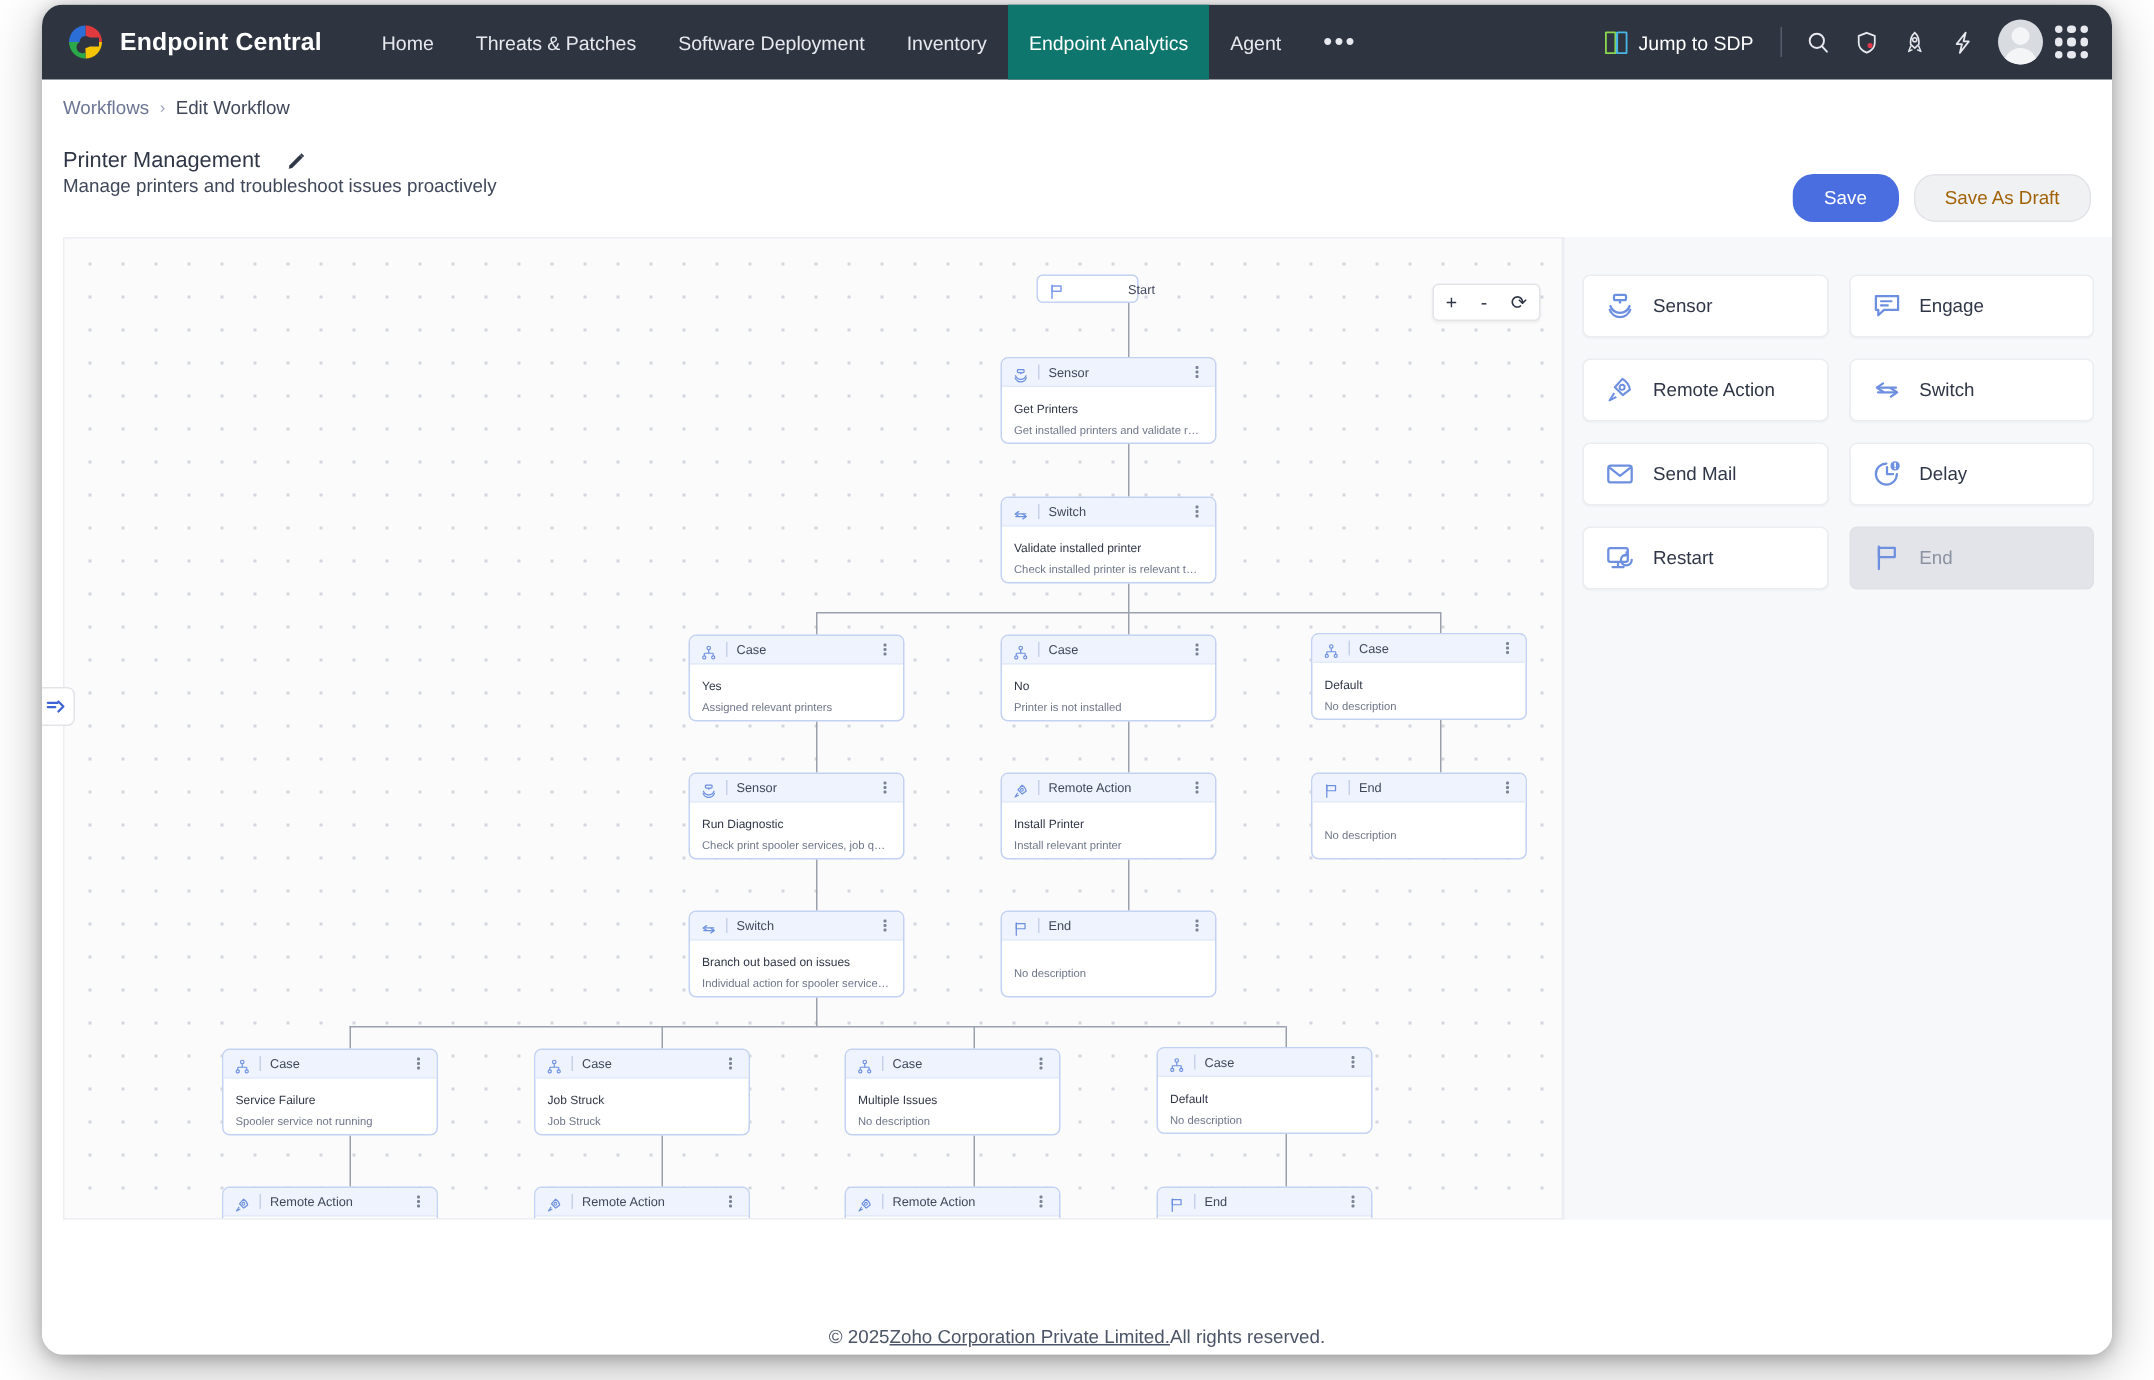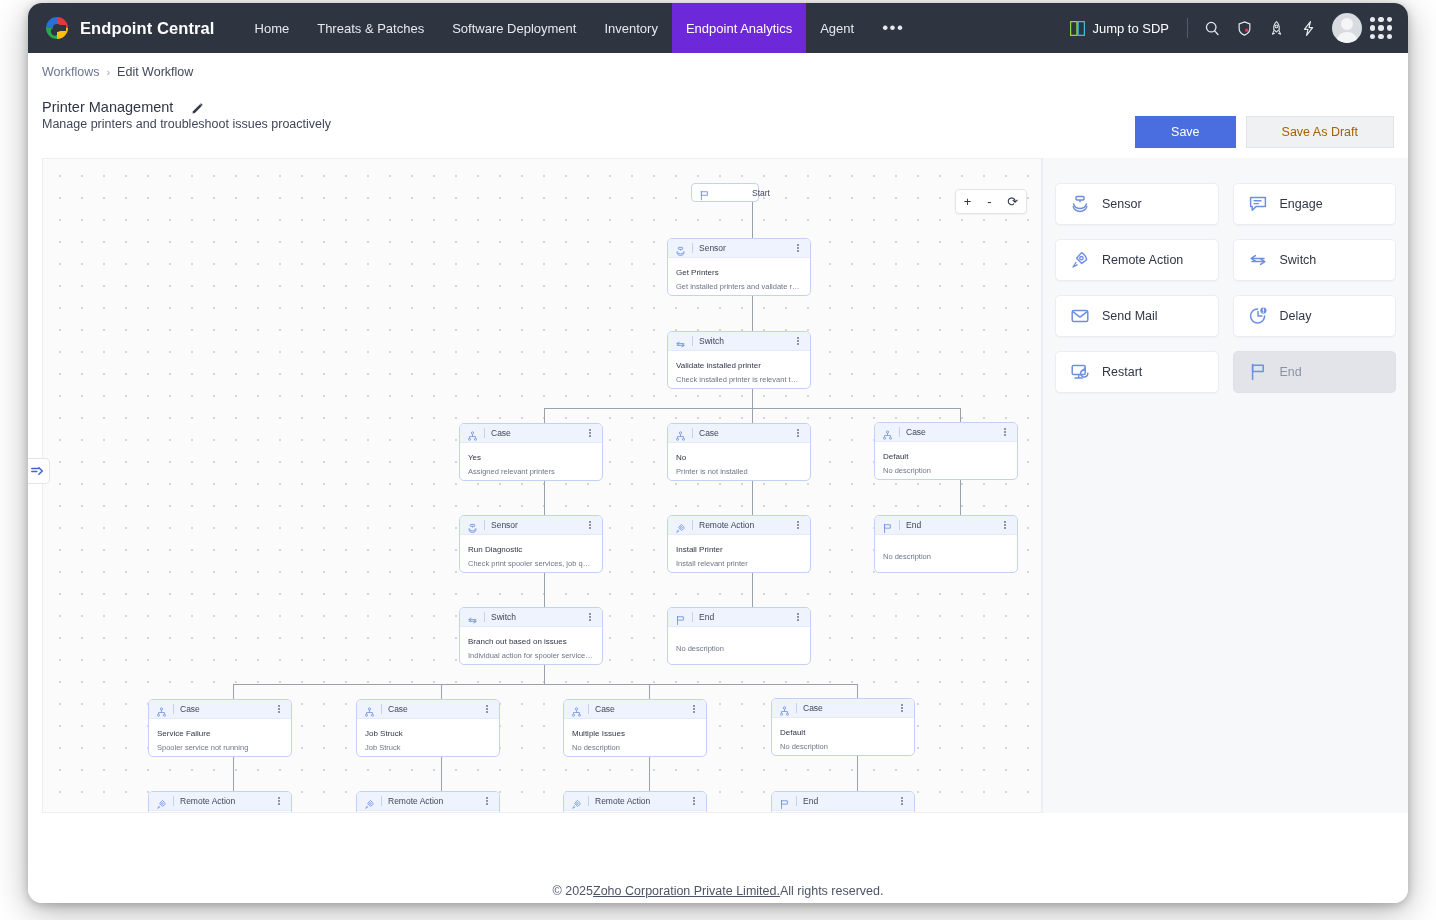--- a/index.html
+++ b/index.html
@@ -26,21 +26,21 @@
     display: flex; align-items: center;
   }
   .brand { display: flex; align-items: center; gap: 10px; padding-left: 16px; padding-right: 26px; }
   .brand-logo { width: 26px; height: 26px; position: relative; }
   .brand-name { color: #ffffff; font-size: 16.5px; font-weight: bold; letter-spacing: .1px; white-space: nowrap;}
   .navitems { display: flex; align-items: center; height: 50px; }
   .navitem {
     color: #e7e9ee; font-size: 13px; padding: 0 14px; height: 50px;
     display: flex; align-items: center; white-space: nowrap; cursor: pointer;
   }
-  .navitem.active { background: #6d28d9; color: #ffffff; }
+  .navitem.active { background: #0f766e; color: #ffffff; }
   .navdots { color:#e7e9ee; font-size: 17px; letter-spacing:1.5px; padding: 0 14px; height:50px; display:flex; align-items:center; cursor:pointer;}
   .nav-right { margin-left: auto; display: flex; align-items: center; gap: 0px; padding-right: 14px; }
   .jump { display:flex; align-items:center; gap:7px; color:#ffffff; font-size:13px; padding: 0 10px; cursor:pointer; white-space:nowrap;}
   .jump-glyph { width:15px; height:15px; position:relative; flex:0 0 auto;}
   .nav-sep { width:1px; height:20px; background:#575e6b; margin: 0 8px; }
   .navicon { width: 32px; height:32px; display:flex; align-items:center; justify-content:center; cursor:pointer; position:relative;}
   .avatar {
     width: 30px; height: 30px; border-radius: 50%;
     background: #d8dbe0; margin: 0 6px 0 8px; overflow:hidden; position:relative; cursor:pointer;
   }
@@ -53,21 +53,21 @@
   #crumbs { position:absolute; left:14px; top:62px; font-size:12.5px; color:#6b7594; display:flex; align-items:center; gap:7px;}
   #crumbs .cr-link { color:#6b7594; cursor:pointer; }
   #crumbs .cr-sep { color:#9aa2b8; font-size:11px;}
   #crumbs .cr-cur { color:#3f4759; }
   #titleblock { position:absolute; left:14px; top:96px; }
   #title-row { display:flex; align-items:center; gap:18px;}
   #wf-title { font-size:14.5px; color:#2f3646; }
   .pencil { width:13px; height:13px; cursor:pointer; }
   #wf-sub { font-size:12.5px; color:#3f4759; margin-top:2px; }
   #actions { position:absolute; right:14px; top:113px; display:flex; gap:10px; }
-  .btn { font-size:12.5px; padding: 8px 35px; border-radius:0; cursor:pointer; border:1px solid transparent; white-space:nowrap;}
+  .btn { font-size:12.5px; padding: 8px 20px; border-radius:14px; cursor:pointer; border:1px solid transparent; white-space:nowrap;}
   .btn-primary { background:#4a6ee0; color:#fff; }
   .btn-ghost { background:#f0f1f3; color:#a16207; border-color:#e2e4e8; }
 
   
   #canvas-wrap {
     position:absolute; left:14px; top:155px; width:1000px; height:655px;
     background:#fbfbfc;
     border:1px solid #eceef1;
     overflow:hidden;
   }

